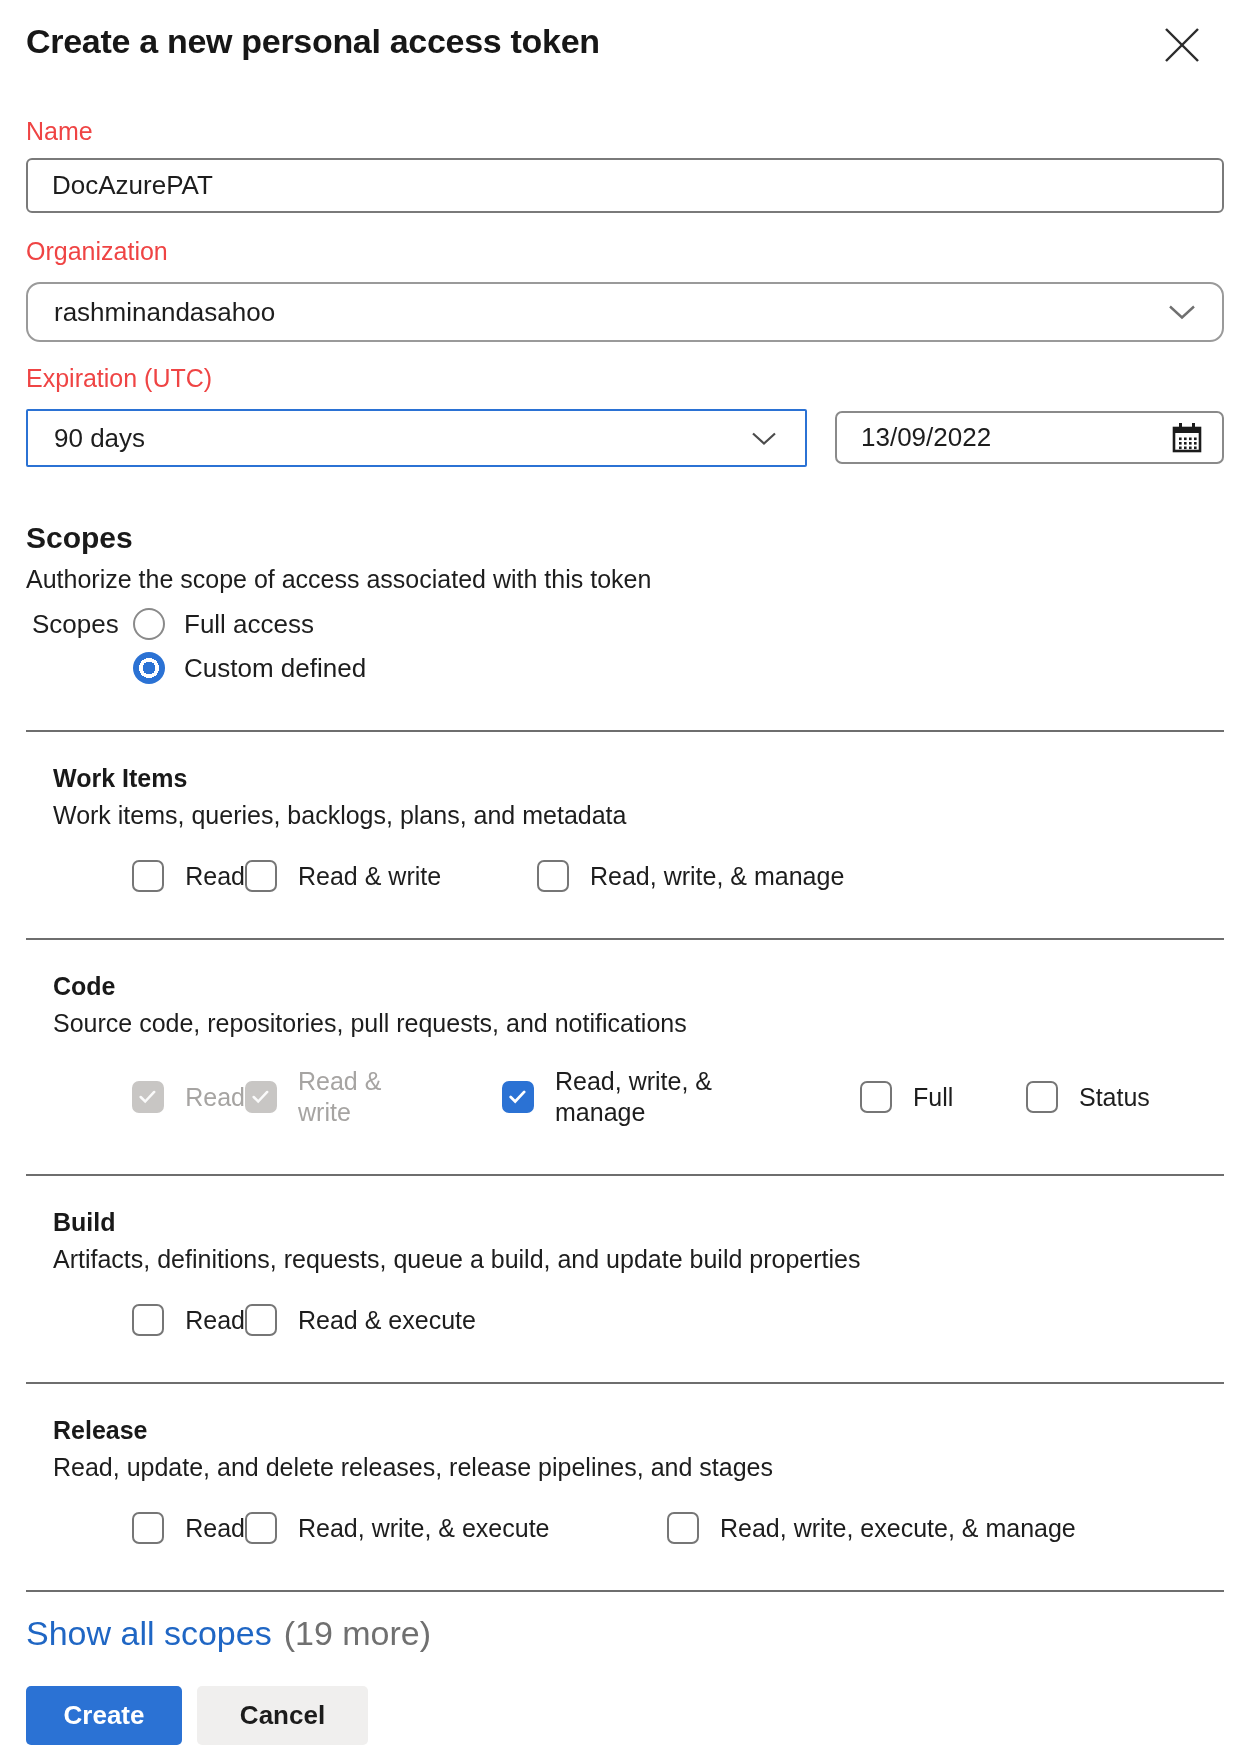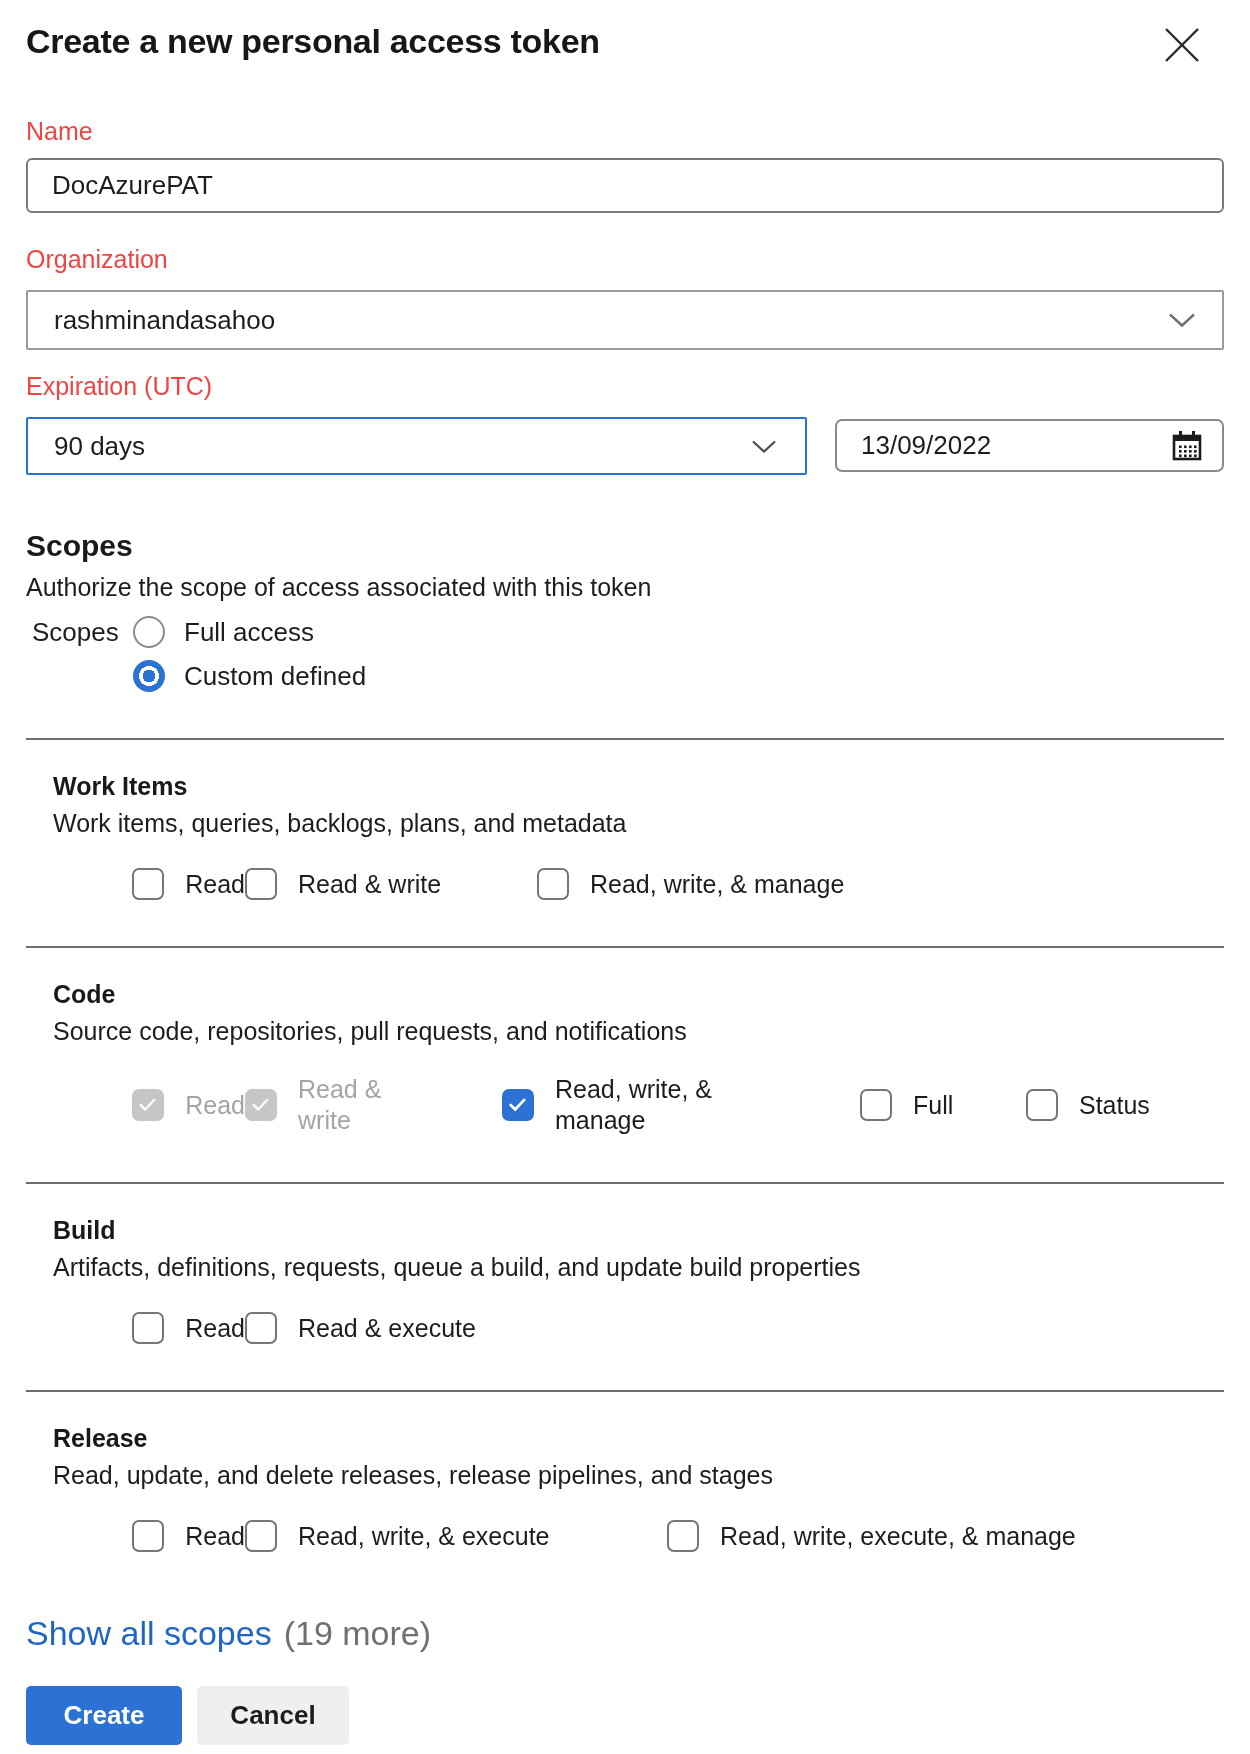--- a/index.html
+++ b/index.html
@@ -7,27 +7,27 @@
   .dialog{position:relative;width:1250px;height:1754px;background:#fff;overflow:hidden;}
   .content{padding:0 26px;}
 
   
   .title{font-size:34px;font-weight:700;letter-spacing:-0.3px;color:#171717;margin:22px 0 0 0;}
   .close-btn{position:absolute;top:22px;right:44px;width:48px;height:48px;background:none;border:none;cursor:pointer;padding:0;}
 
   
   .field-label{display:block;font-size:25px;color:#ef4444;}
   .lbl-name{margin-top:56px;}
-  .lbl-org{margin-top:32px;}
+  .lbl-org{margin-top:24px;}
   .lbl-exp{margin-top:22px;}
   .text-input{display:block;box-sizing:border-box;width:1198px;height:55px;margin-top:12px;
     border:2px solid #7a7a7a;border-radius:6px;font-family:inherit;font-size:26px;color:#1d1d1d;
     padding:0 24px;outline:none;}
   .selectbox{box-sizing:border-box;position:relative;display:flex;align-items:center;
-    width:1198px;height:60px;margin-top:16px;border:2px solid #9a9a9a;border-radius:2px;
+    width:1198px;height:60px;margin-top:16px;border:2px solid #9a9a9a;border-radius:14px;
     font-size:26px;padding:0 60px 0 26px;cursor:pointer;background:#fff;}
   .selectbox .chev{position:absolute;right:26px;top:50%;transform:translateY(-50%);}
   .exp-row{display:flex;margin-top:16px;align-items:flex-start;}
   .duration-select{box-sizing:border-box;position:relative;display:flex;align-items:center;
     width:781px;height:58px;border:2.5px solid #2b72d4;border-radius:2px;font-size:26px;
     padding:0 56px 0 26px;cursor:pointer;background:#fff;}
   .duration-select .chev{position:absolute;right:28px;top:50%;transform:translateY(-50%);}
   .datebox{box-sizing:border-box;position:relative;display:flex;align-items:center;
     width:389px;height:53px;margin-left:28px;margin-top:2px;border:2px solid #8a8a8a;border-radius:7px;
     font-size:26px;padding:0 64px 0 24px;background:#fff;}
@@ -64,21 +64,21 @@
 
   
   .footer{position:absolute;left:0;right:0;bottom:0;height:162px;background:#ffffff;
     padding:22px 26px 0 26px;box-sizing:border-box;}
   .showall-row{font-size:34px;display:flex;align-items:center;}
   .showall-link{color:#1f66c4;text-decoration:none;cursor:pointer;}
   .more-count{color:#707070;margin-left:12px;}
   .btn-row{display:flex;margin-top:33px;}
   .btn{height:59px;border:none;border-radius:5px;font-family:inherit;font-size:26px;font-weight:600;cursor:pointer;}
   .btn-create{width:156px;background:#2b72d4;color:#ffffff;}
-  .btn-cancel{width:152px;background:#f0efee;color:#1c1c1c;margin-left:15px;}
+  .btn-cancel{width:171px;background:#f0efee;color:#1c1c1c;margin-left:15px;}
 </style>
 </head>
 <body>
 
 <div class="dialog">
   <div class="content">
 
     <h1 class="title">Create a new personal access token</h1>
     <button class="close-btn" aria-label="Close">
       <svg width="44" height="44" viewBox="0 0 44 44">

